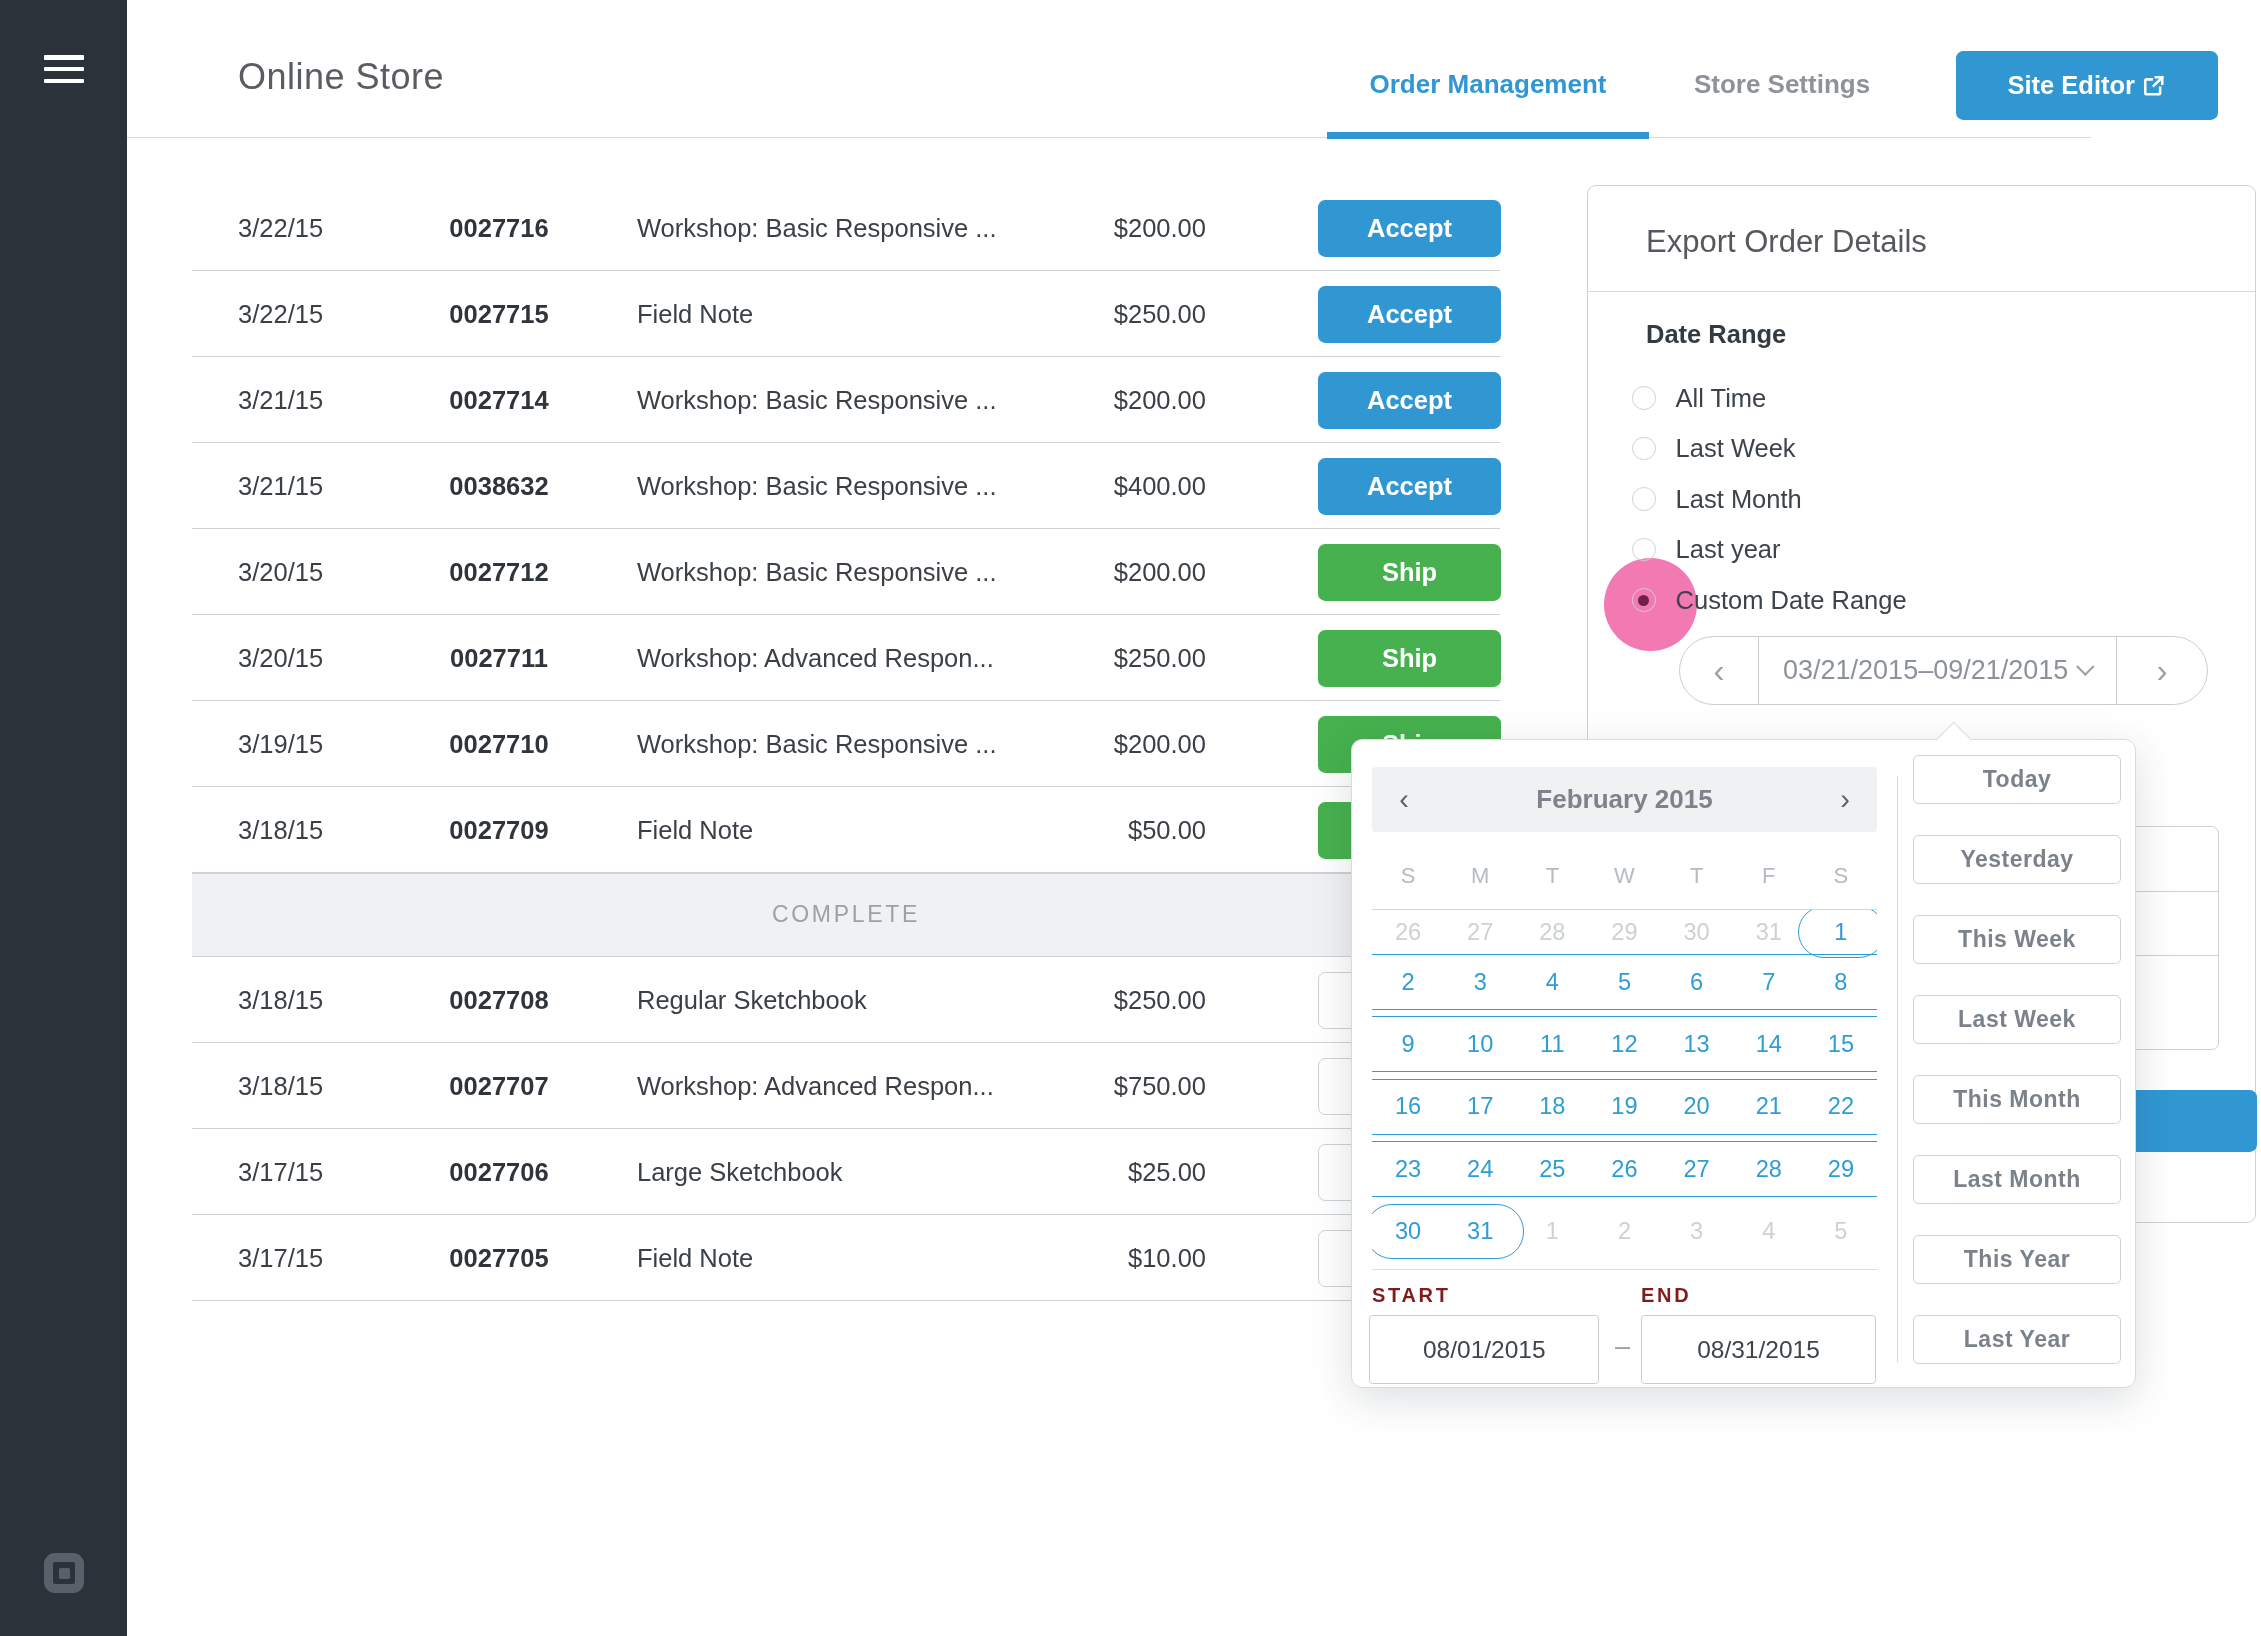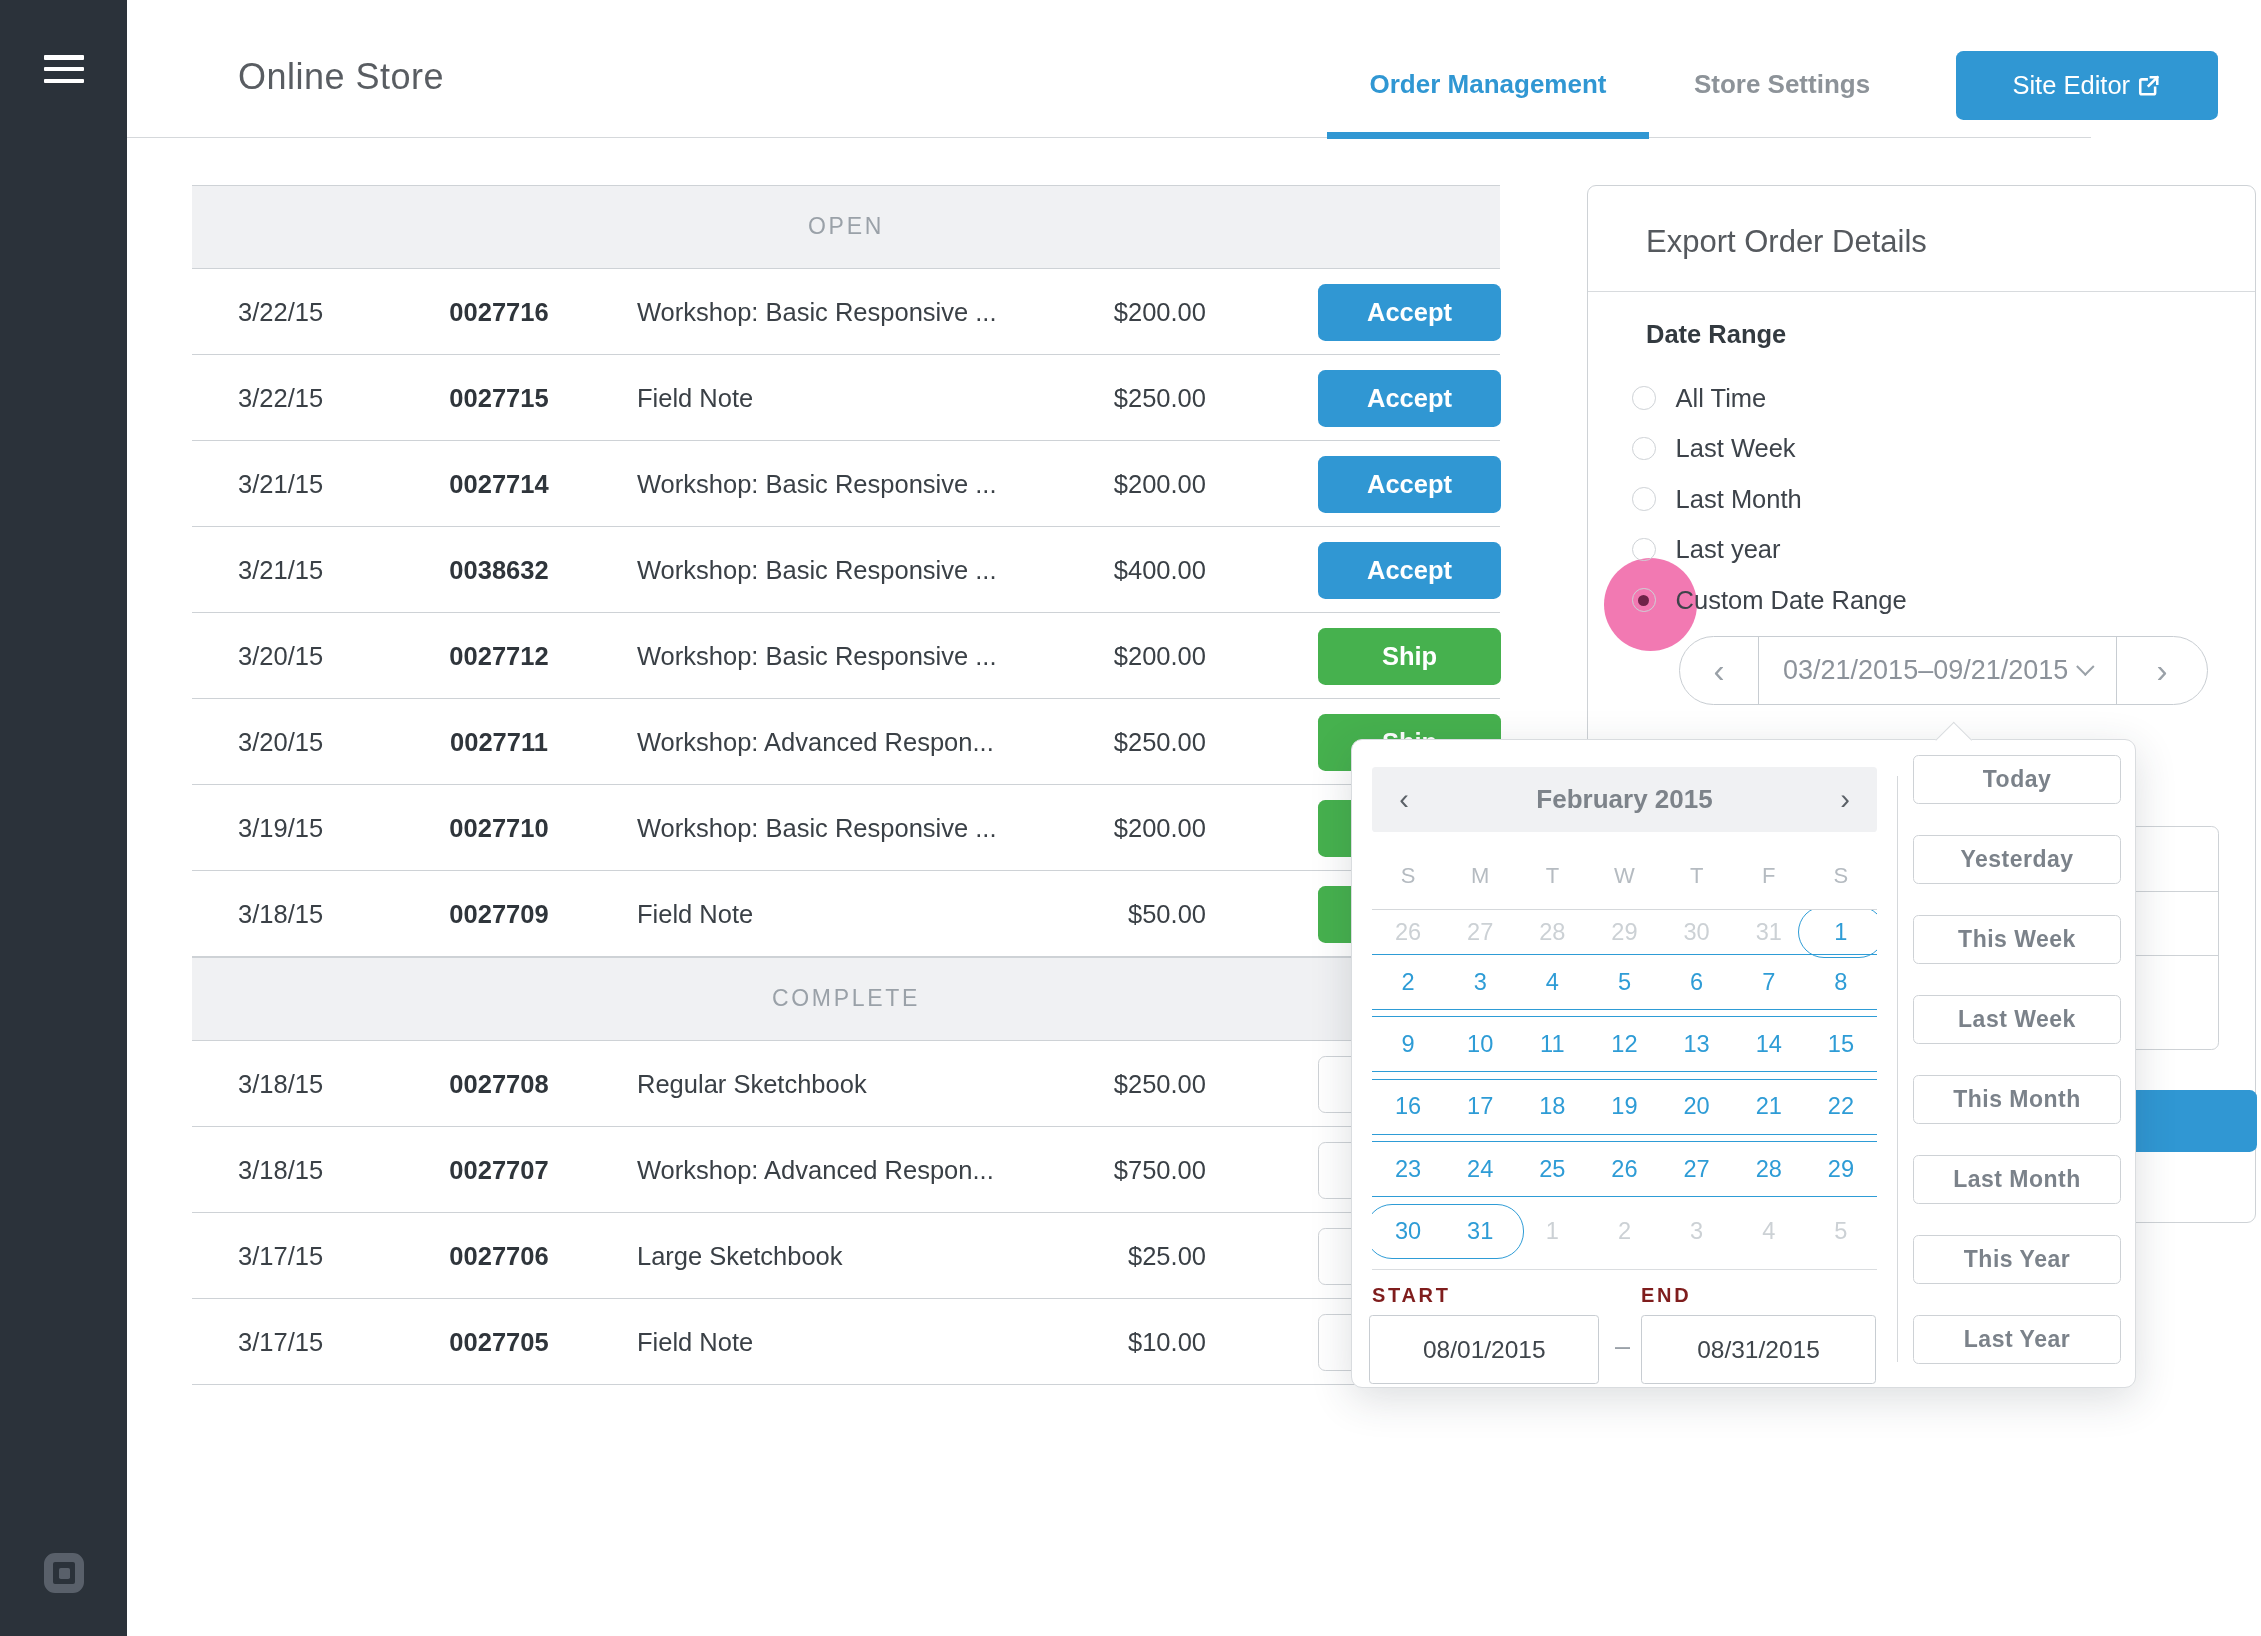--- a/index.html
+++ b/index.html
@@ -14,21 +14,21 @@
   .square-logo { position:absolute; left:44px; top:1553px; width:40px; height:40px; border:9px solid #59606a; border-radius:11px; display:flex; align-items:center; justify-content:center; }
   .square-logo .inner { width:11px; height:11px; background:#59606a; border-radius:1.8px; }
 
   
   .header { position:absolute; left:127px; top:0; width:1964px; height:138px; background:#fff; border-bottom:1.8px solid #d5d8db; z-index:3; }
   .page-title { position:absolute; left:111px; top:56px; font-size:36px; font-weight:400; color:#595d62; letter-spacing:0.5px; }
   .tab { position:absolute; top:69px; font-size:26px; font-weight:700; text-align:center; cursor:pointer; }
   .tab-om { left:1200px; width:322px; color:#3097d3; }
   .tab-ss { left:1546px; width:218px; color:#8d9399; }
   .tab-underline { position:absolute; left:1200px; bottom:-1.8px; width:322px; height:7.3px; background:#3097d3; }
-  .site-editor { position:absolute; left:1829px; top:51px; width:262px; height:69px; background:#3097d3; border:none; border-radius:7.3px; color:#fff; font-family:inherit; font-size:25.5px; font-weight:400; display:flex; align-items:center; justify-content:center; gap:6px; cursor:pointer; }
+  .site-editor { position:absolute; left:1829px; top:51px; width:262px; height:69px; background:#3097d3; border:none; border-radius:7.3px; color:#fff; font-family:inherit; font-size:25.5px; font-weight:700; display:flex; align-items:center; justify-content:center; gap:6px; cursor:pointer; }
   .site-editor svg { display:block; }
 
   
   .orders { position:absolute; left:192px; top:185px; width:1308px; z-index:1; }
   .section-header { height:84px; line-height:80px; background:#f0f1f3; border-top:1.8px solid #ced2d6; border-bottom:1.8px solid #ced2d6; text-align:center; font-size:23px; font-weight:500; letter-spacing:2.7px; color:#9aa1a8; }
   .order-row { position:relative; height:86px; background:#fff; border-bottom:1.8px solid #ced2d6; font-size:25.5px; color:#3a4046; }
   .order-row .c { position:absolute; top:50%; transform:translateY(-50%); white-space:nowrap; }
   .cell-date { left:46px; }
   .cell-num  { left:225px; width:164px; text-align:center; font-weight:700; color:#2f353b; }
   .cell-prod { left:445px; }
@@ -118,21 +118,20 @@
         <svg width="25.5" height="25.5" viewBox="0 0 24 24" fill="none" stroke="#ffffff" stroke-width="2.4" stroke-linecap="square">
           <path d="M10 6H5.5A1.5 1.5 0 0 0 4 7.5v11A1.5 1.5 0 0 0 5.5 20h11a1.5 1.5 0 0 0 1.5-1.5V14"></path>
           <path d="M14 4h6v6"></path>
           <path d="M20 4l-8 8"></path>
         </svg>
       </span>
     </button>
   </header>
 
   <main class="orders" id="orders-root">
-      <div class="section-header">OPEN</div>
       <div class="order-row">
         <span class="c cell-date">3/22/15</span>
         <span class="c cell-num">0027716</span>
         <span class="c cell-prod">Workshop: Basic Responsive ...</span>
         <span class="c cell-price">$200.00</span>
         <button class="row-btn accept">Accept</button>
       </div>
       <div class="order-row">
         <span class="c cell-date">3/22/15</span>
         <span class="c cell-num">0027715</span>

